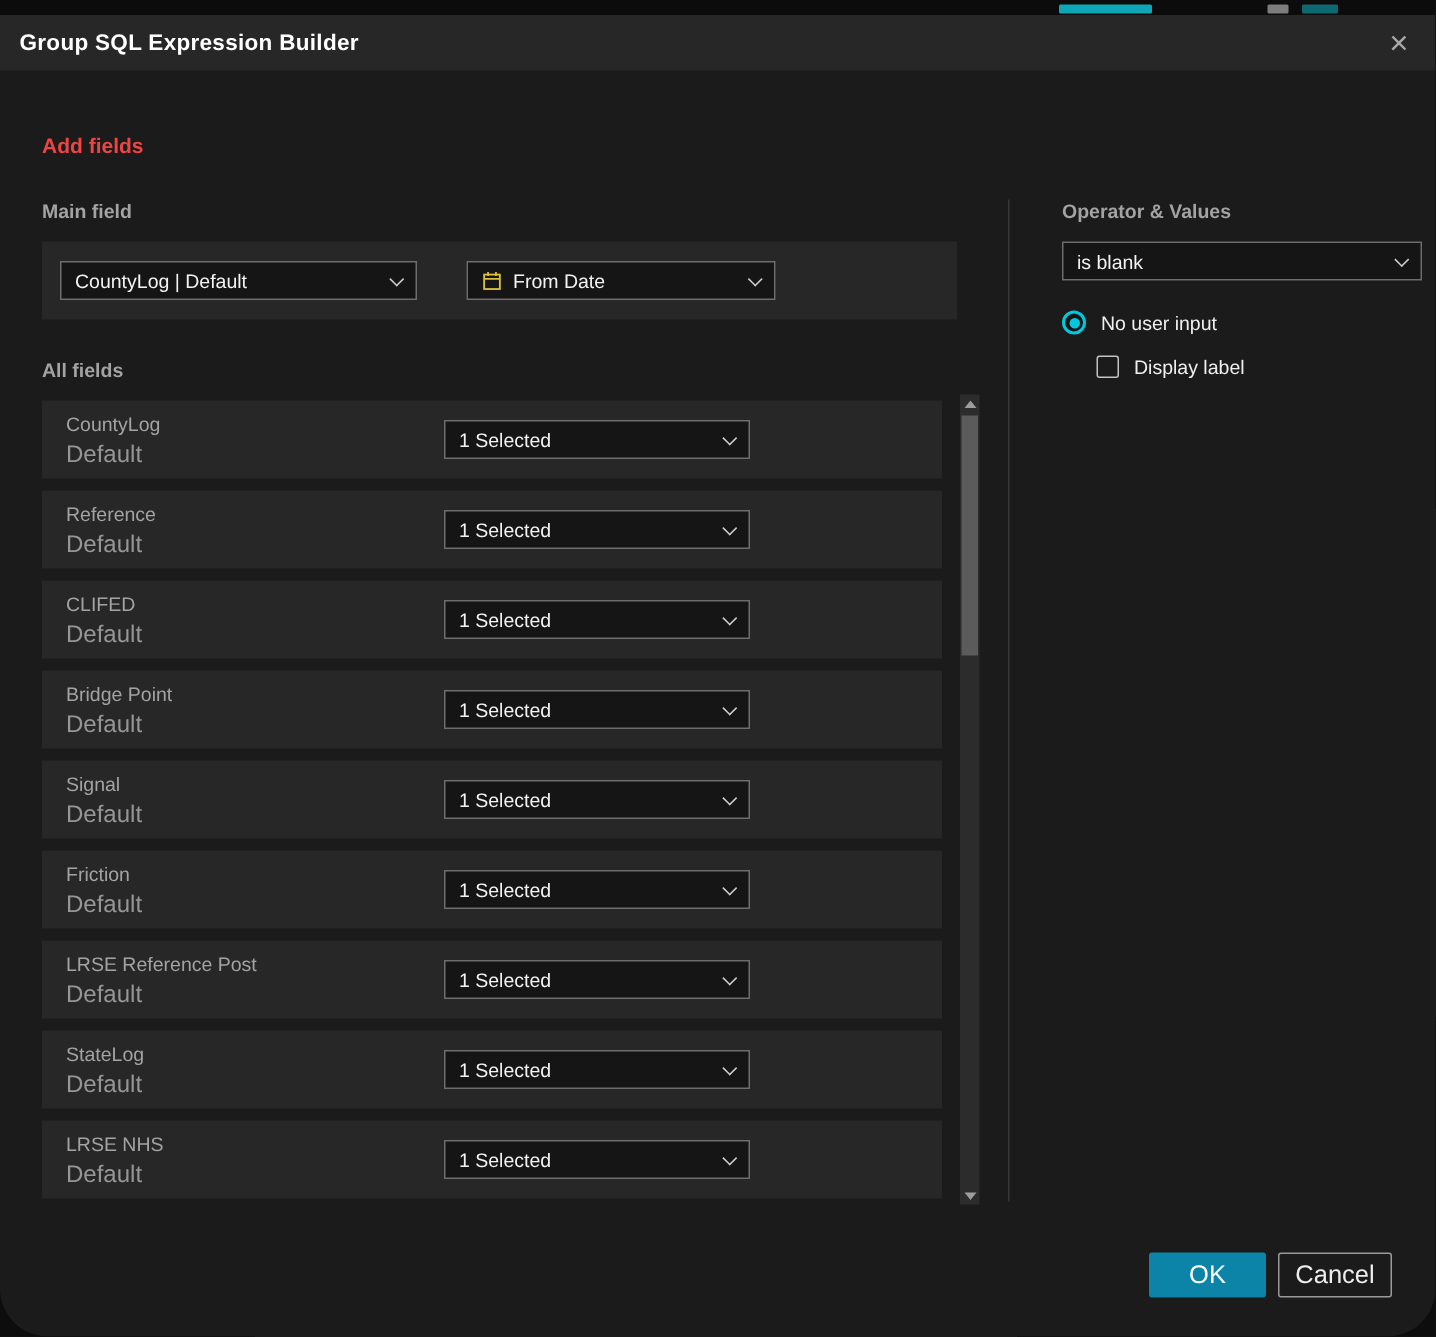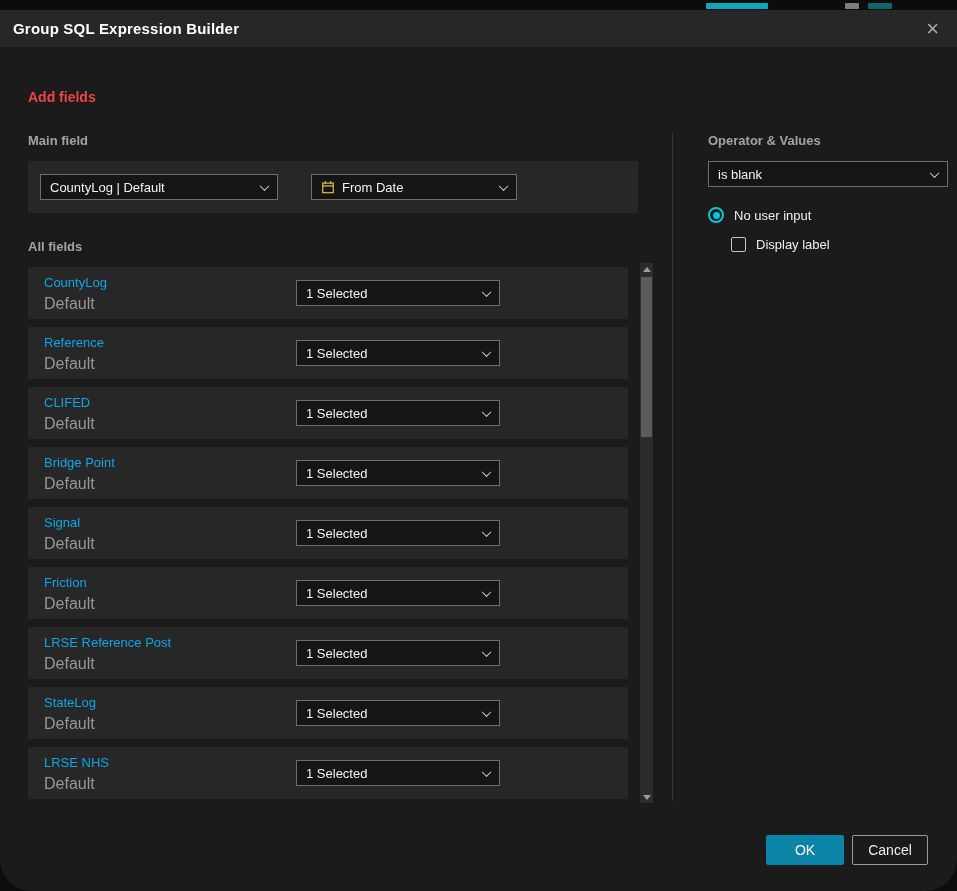--- a/index.html
+++ b/index.html
@@ -41,21 +41,21 @@
   .select .sel-text { white-space: nowrap; overflow: hidden; display: flex; align-items: center; gap: 7px; }
   .chev { width: 7px; height: 7px; border-right: 1.5px solid #cfcfcf; border-bottom: 1.5px solid #cfcfcf; transform: rotate(45deg) translate(-1px,-1px); flex-shrink: 0; margin-left: 8px; }
 
   .sel-layer { width: 238px; }
   .sel-datefield { width: 206px; margin-left: 33px; }
 
   .all-fields-label { margin-top: 26px; }
 
   .rows { margin-top: 12px; }
   .field-row { width: 600px; height: 52px; background: #272727; margin-bottom: 8px; position: relative; }
-  .field-name { position: absolute; left: 16px; top: 8px; font-size: 13px; color: #0ea5e9; }
+  .field-name { position: absolute; left: 16px; top: 8px; font-size: 13px; color: #a3a3a3; }
   .field-subtitle { position: absolute; left: 16px; top: 28px; font-size: 16px; color: #969696; }
   .row-select { position: absolute; left: 268px; top: 13px; width: 204px; }
 
   
   .scrollbar { position: absolute; left: 612px; top: 130px; width: 13px; height: 540px; background: #2c2c2c; }
   .scroll-arrow { position: absolute; left: 0; width: 13px; height: 12px; display: flex; align-items: center; justify-content: center; cursor: pointer; }
   .scroll-arrow.up { top: 0; }
   .scroll-arrow.down { bottom: 0; }
   .tri-up { width: 0; height: 0; border-left: 4px solid transparent; border-right: 4px solid transparent; border-bottom: 5px solid #9d9d9d; }
   .tri-down { width: 0; height: 0; border-left: 4px solid transparent; border-right: 4px solid transparent; border-top: 5px solid #9d9d9d; }
@@ -66,21 +66,21 @@
   .radio-row { display: flex; align-items: center; margin-top: 20px; gap: 10px; cursor: pointer; }
   .radio-outer { width: 16px; height: 16px; border-radius: 50%; border: 2px solid #00c9de; display: flex; align-items: center; justify-content: center; flex-shrink: 0; background: #151515; }
   .radio-dot { width: 7px; height: 7px; border-radius: 50%; background: #00c9de; }
   .radio-label { font-size: 13px; color: #efefef; }
   .checkbox-row { display: flex; align-items: center; margin-top: 14px; margin-left: 23px; gap: 10px; cursor: pointer; }
   .checkbox-box { width: 15px; height: 15px; border: 1px solid #c4c4c4; border-radius: 2px; background: transparent; flex-shrink: 0; }
   .checkbox-label { font-size: 13px; color: #efefef; }
 
   
   .footer { position: absolute; right: 29px; bottom: 26px; display: flex; gap: 8px; }
-  .btn { height: 30px; font-size: 14px; display: flex; align-items: center; justify-content: center; border-radius: 2px; cursor: pointer; font-family: "Liberation Sans", sans-serif; }
+  .btn { height: 30px; font-size: 17px; display: flex; align-items: center; justify-content: center; border-radius: 2px; cursor: pointer; font-family: "Liberation Sans", sans-serif; }
   .btn-ok { width: 78px; background: #0c84a8; color: #ffffff; border: 1px solid #0c84a8; }
   .btn-cancel { width: 76px; background: transparent; color: #ededed; border: 1px solid #9a9a9a; }
 
   .cal-icon { display: inline-flex; flex-shrink: 0; }
 </style>
 </head>
 <body>
 
 <div class="screen">
 

